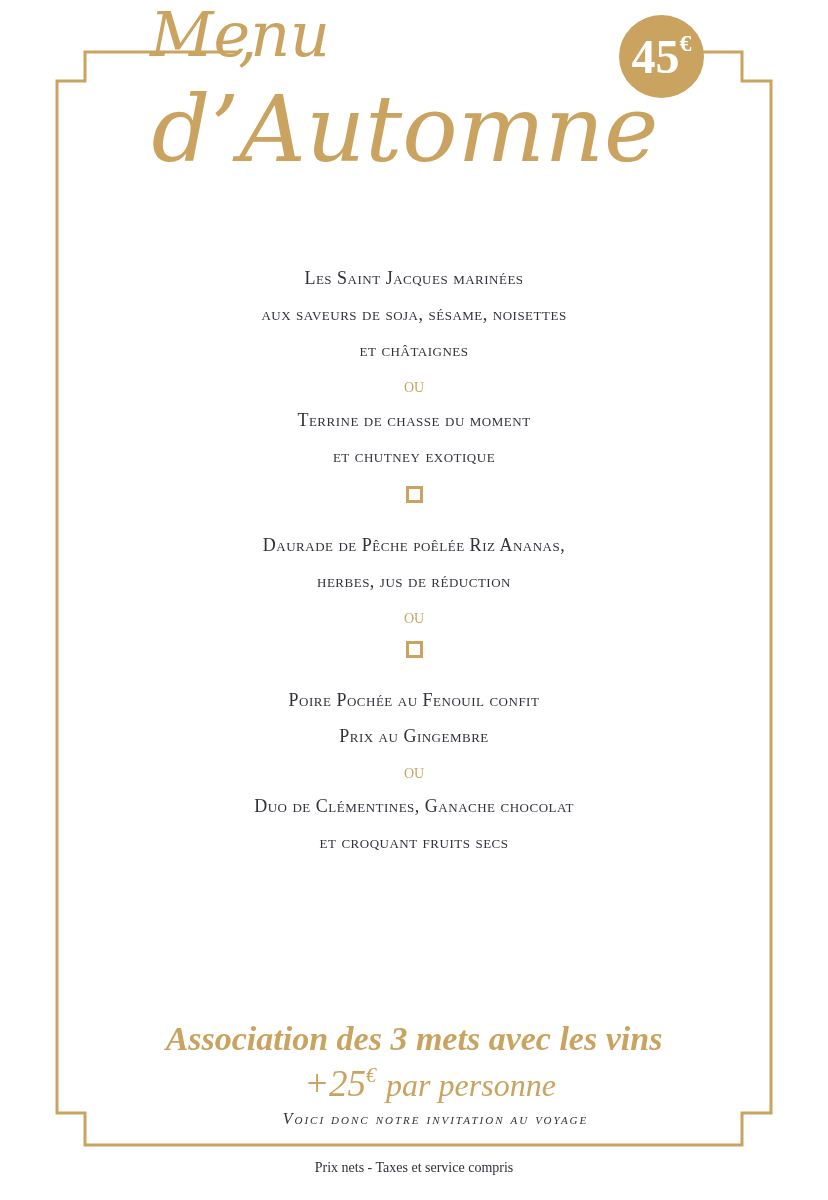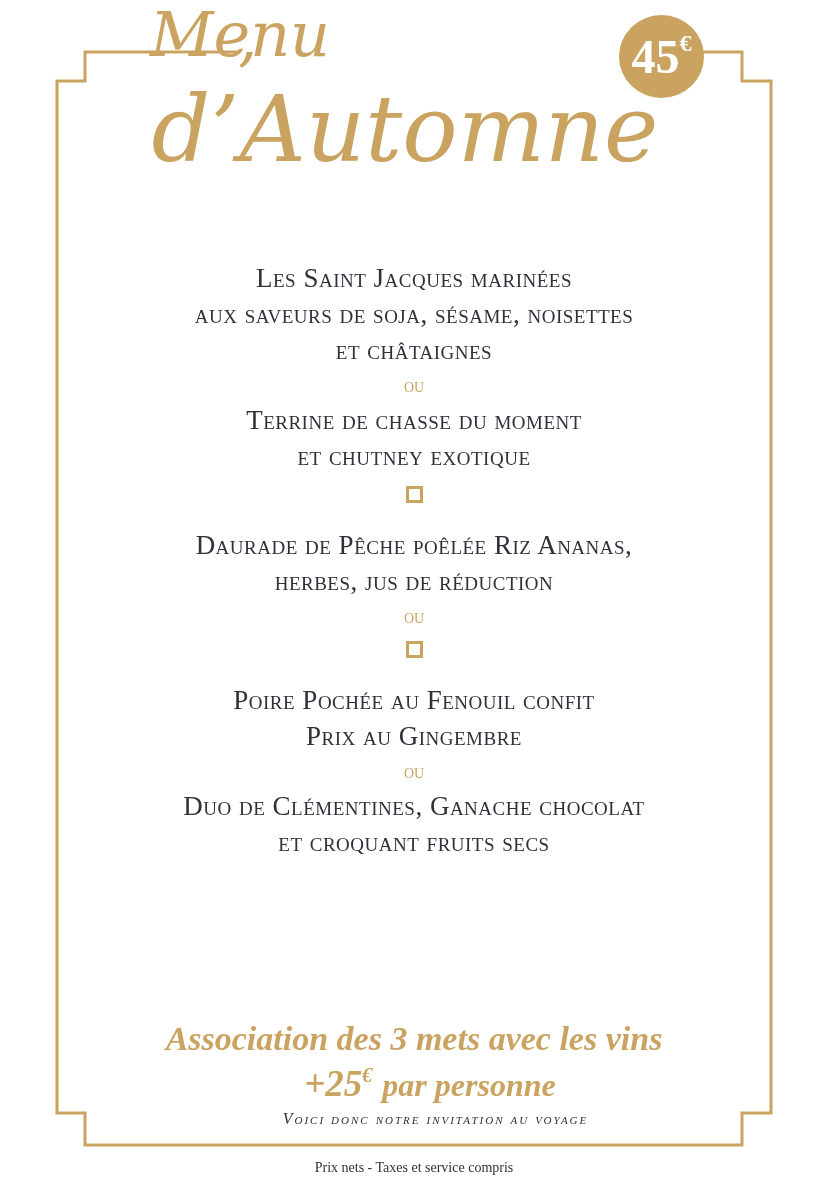--- a/index.html
+++ b/index.html
@@ -46,41 +46,41 @@
     font-family:"DejaVu Serif", serif;font-style:italic;
     font-size:92px;line-height:1;color:var(--gold);
   }
 
   
   .menu-body{
     position:absolute;top:260px;left:64px;right:64px;
     text-align:center;color:var(--ink);
   }
   .dish-line{
-    font-size:27px;line-height:36px;
+    font-size:18px;line-height:36px;
     font-variant:small-caps;letter-spacing:.5px;
   }
   .or-sep{
     font-variant:small-caps;color:var(--gold);
     font-size:20px;line-height:26px;margin:4px 0;
   }
   .square-sep{
     width:11px;height:11px;
     border:3px solid var(--gold);
     margin:12px auto 24px auto;
   }
 
   
   .pairing{
     position:absolute;top:1016px;left:0;right:0;
     text-align:center;color:var(--gold);
     font-style:italic;
   }
   .pairing-l1{font-size:34px;line-height:46px;font-weight:bold;}
-  .pairing-l2{font-size:32px;line-height:44px;font-weight:bold;margin-left:32px;}
+  .pairing-l2{font-size:32px;line-height:44px;font-weight:normal;margin-left:32px;}
   .pairing-l2 .pp-price{font-size:37px;}
   .pairing-l2 .pp-cur{font-size:20px;position:relative;top:-14px;}
   .pairing-l2 .pp-rest{margin-left:10px;}
 
   .invitation{
     position:absolute;top:1110px;left:0;right:0;
     text-align:center;
     font-style:italic;font-variant:small-caps;
     font-size:16px;letter-spacing:2px;
     color:var(--ink);

